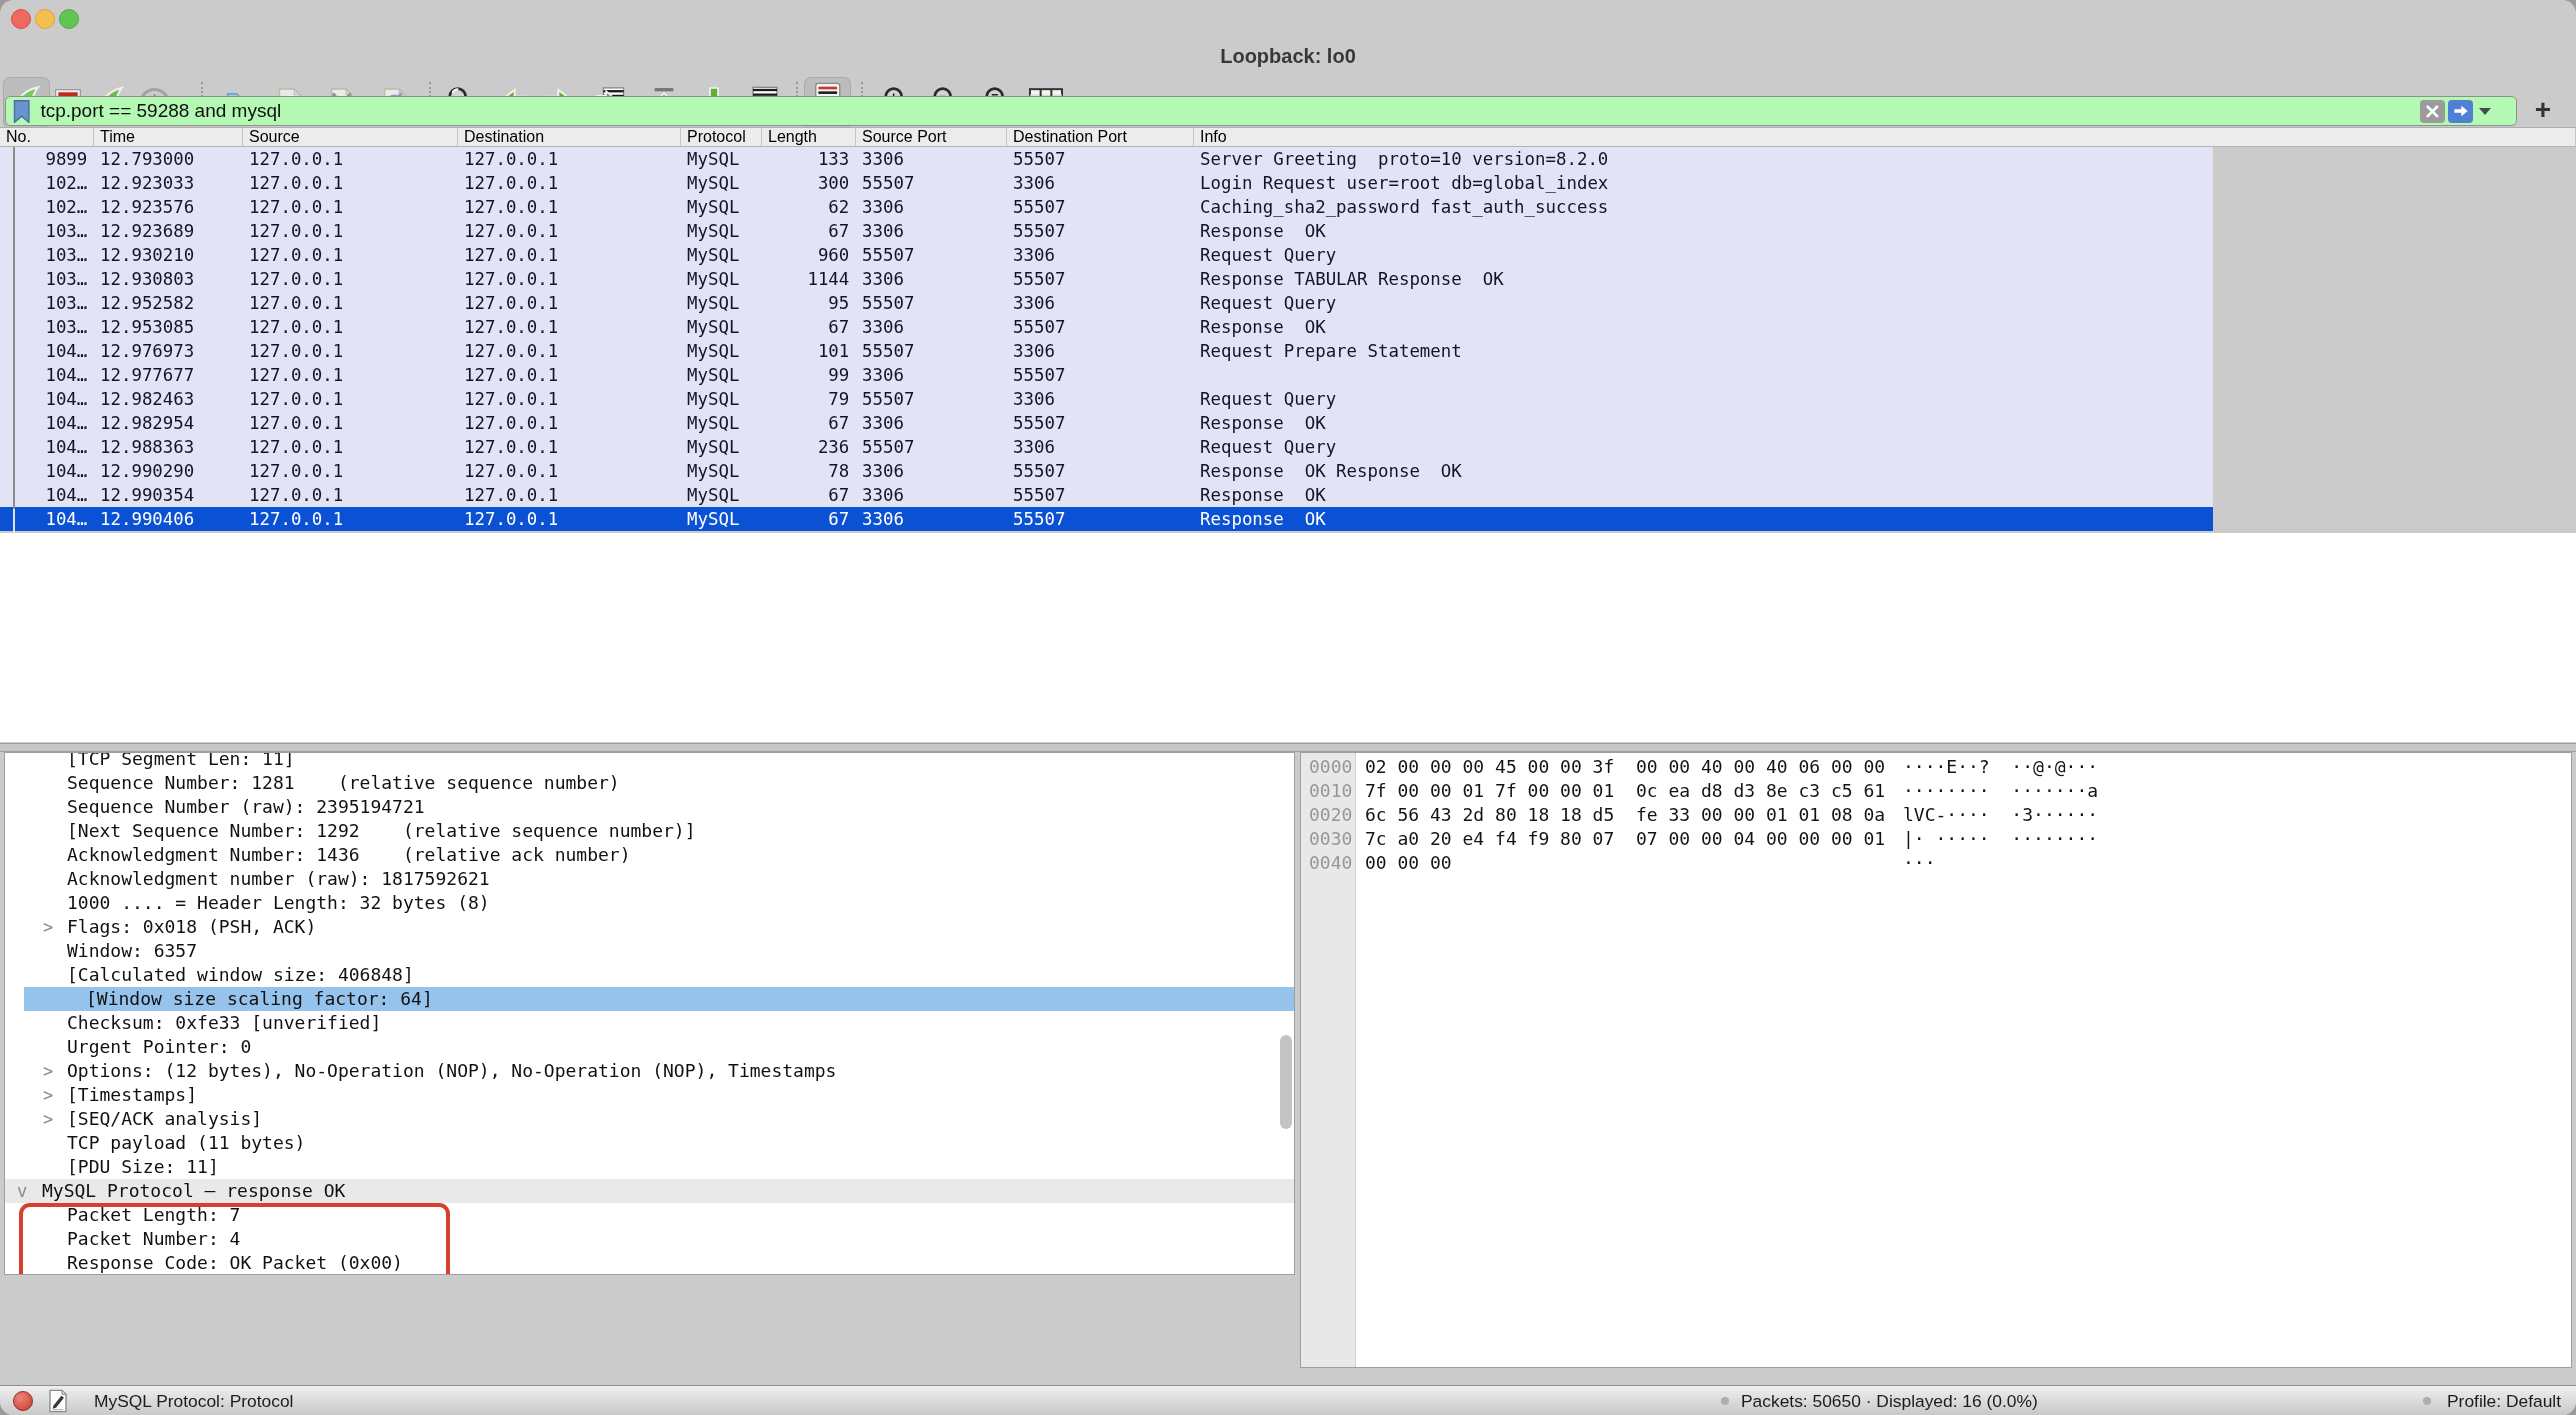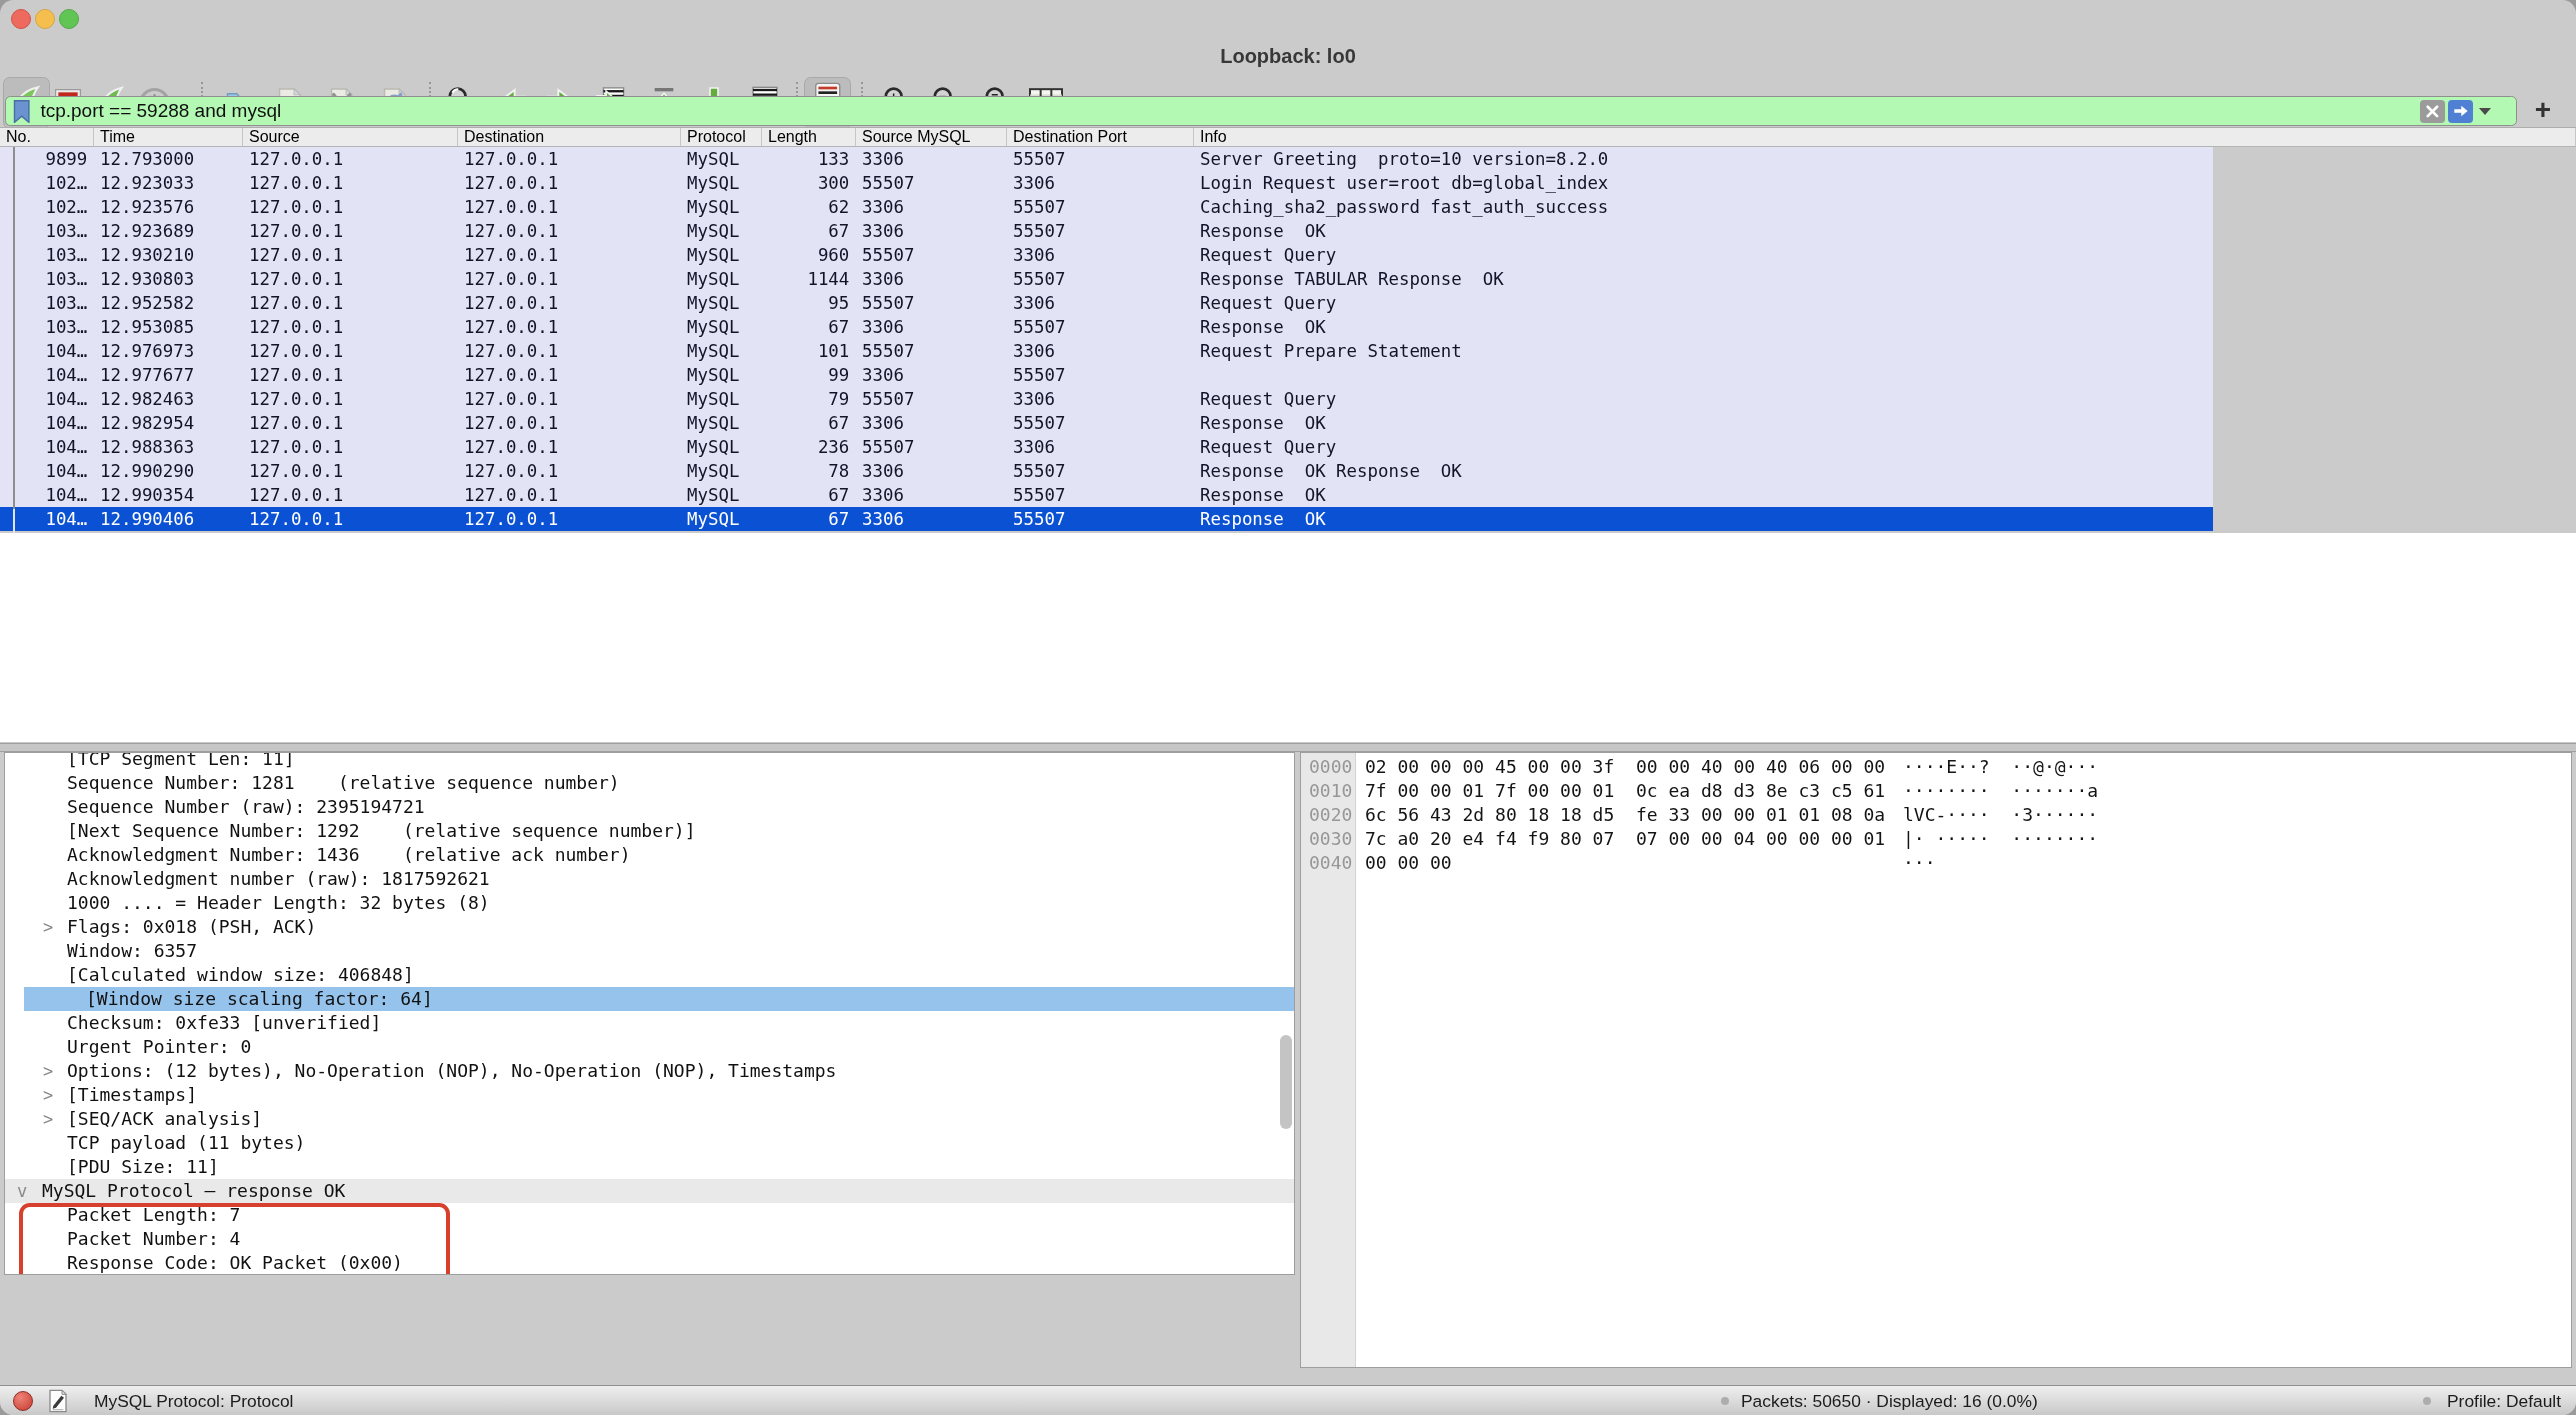--- a/index.html
+++ b/index.html
@@ -347,21 +347,21 @@
     <div id="filter-add">+</div>
   </div>
 
   <div id="pkt-header">
     <div class="hcell">No.</div>
     <div class="hcell">Time</div>
     <div class="hcell">Source</div>
     <div class="hcell">Destination</div>
     <div class="hcell">Protocol</div>
     <div class="hcell">Length</div>
-    <div class="hcell">Source MySQL</div>
+    <div class="hcell">Source Port</div>
     <div class="hcell">Destination Port</div>
     <div class="hcell">Info</div>
   </div>
 
   <div id="pkt-rows">
       <div class="prow">
       <span class="c-no">9899</span>
       <span class="c-time">12.793000</span>
       <span class="c-src">127.0.0.1</span>
       <span class="c-dst">127.0.0.1</span>

